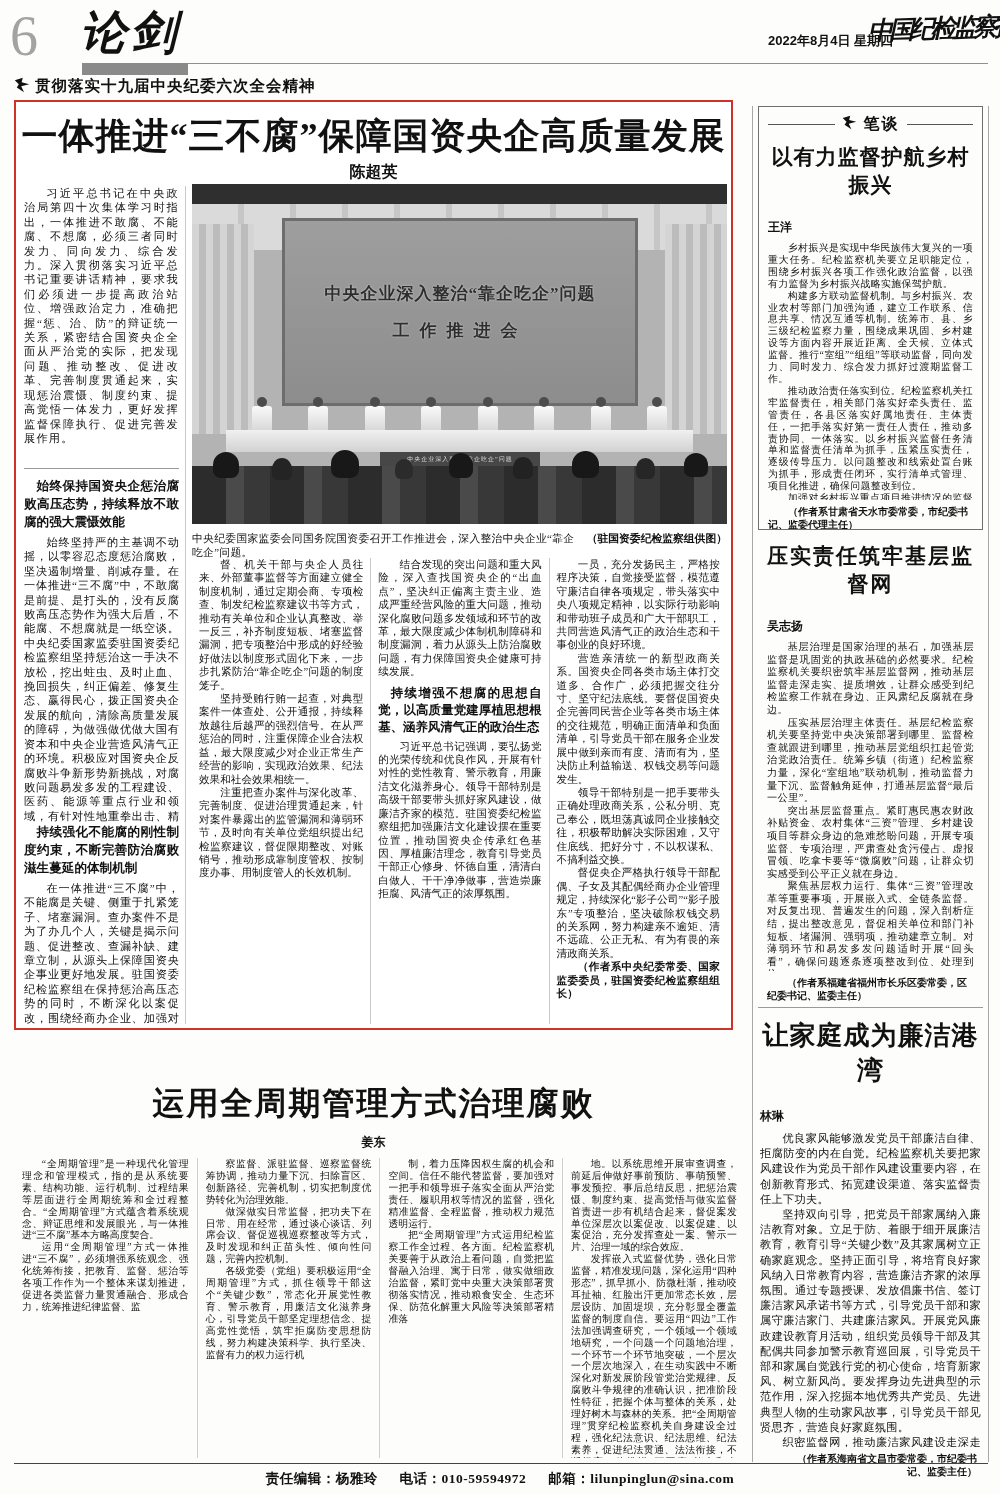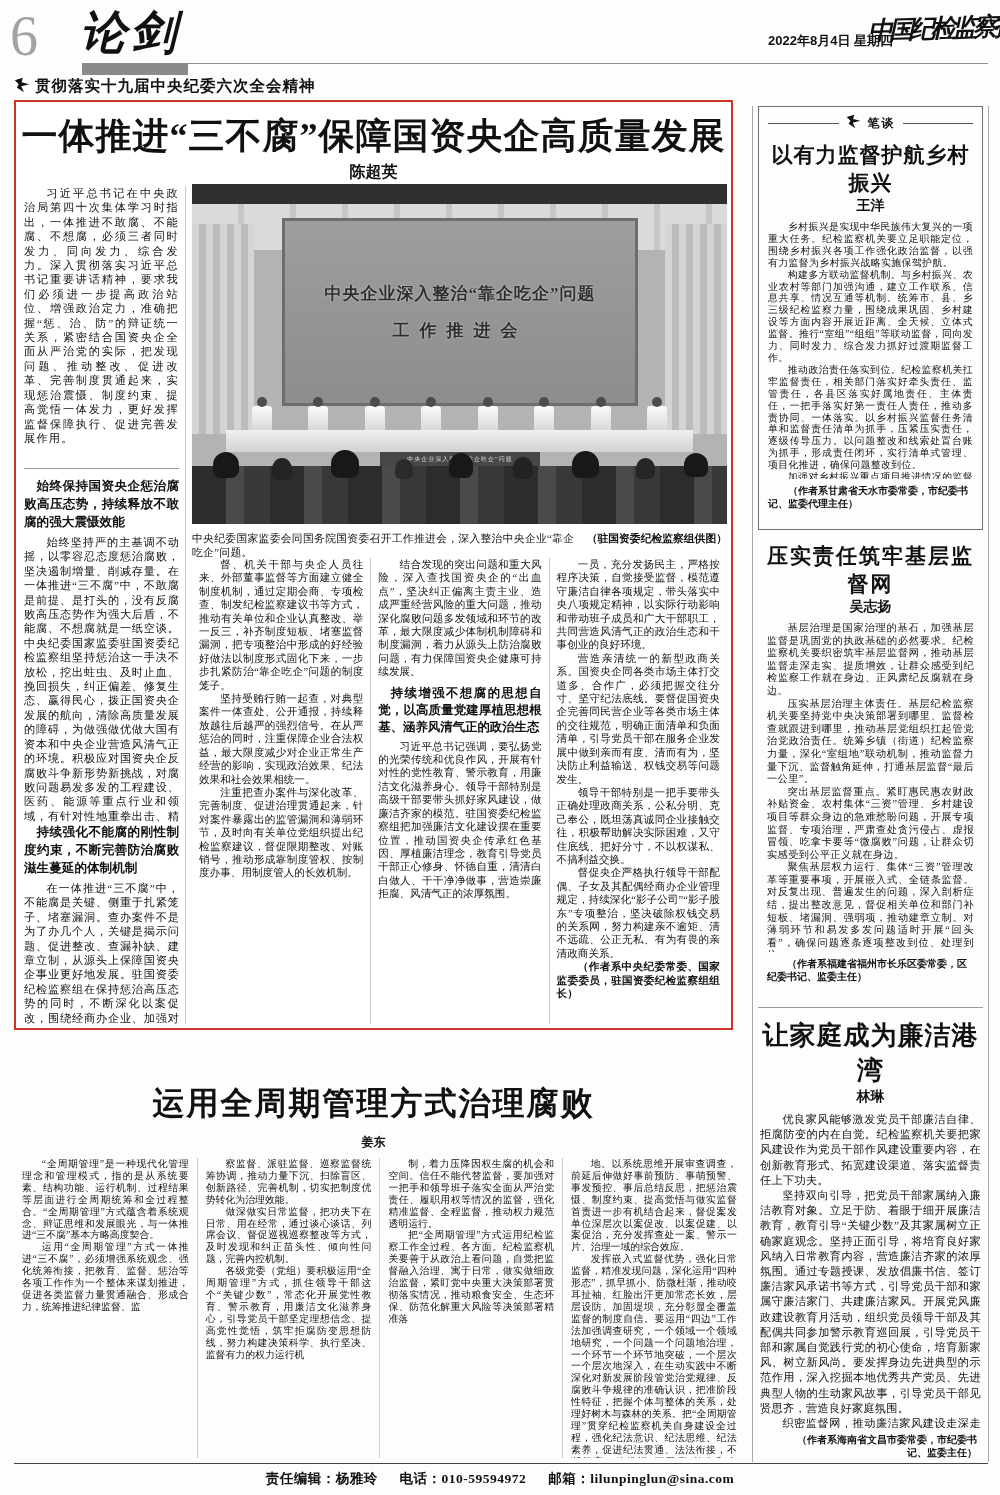--- a/index.html
+++ b/index.html
@@ -87,23 +87,23 @@
   .mcol .subhead { font-size:12.4px; line-height:17px; margin:6px 0 4px; }
   .author-line { font-weight:bold; }
 
   
   .sidebar { position:absolute; left:752px; top:106px; width:237px; height:1356px;
              border-left:1px solid #a8a8a8; border-right:1px solid #a8a8a8; padding:0 5px; }
   .bitan-box { border:1px solid #6f6f6f; height:424px; padding:7px 9px; overflow:hidden; }
   .bitan-head { display:flex; align-items:center; gap:7px; }
   .bitan-head .rule { flex:1; height:1px; background:#555; }
   .bitan-head svg { width:15px; height:15px; }
-  .bitan-label { font-size:12px; font-weight:bold; letter-spacing:2px; }
+  .bitan-label { font-size:16px; font-weight:bold; letter-spacing:2px; }
   .sb-headline { text-align:center; font-weight:900; letter-spacing:1px; }
-  .sb-byline { text-align:center; font-size:14px; font-weight:bold; margin:0 0 6px; }
+  .sb-byline { font-size:12px; font-weight:bold; margin:20px 0 6px; }
   .sb-paras p { font-size:9.9px; line-height:11.9px; letter-spacing:0.4px; text-align:justify; text-indent:2em; }
   .sb-author { font-size:10px; font-weight:bold; text-indent:2em; line-height:13px; margin-top:5px; }
   .a1-headline { font-size:21px; margin-top:8px; }
   .a1-paras { height:258px; overflow:hidden; margin-top:2px; }
 
   .sb-article2 { border-bottom:1px solid #9a9a9a; height:478px; padding:12px 9px 6px; overflow:hidden; }
   .a2-headline { font-size:21px; letter-spacing:2px; }
   .a2-paras { height:330px; overflow:hidden; margin-top:2px; }
   .a2-paras p { font-size:10.2px; line-height:12.6px; }
 

